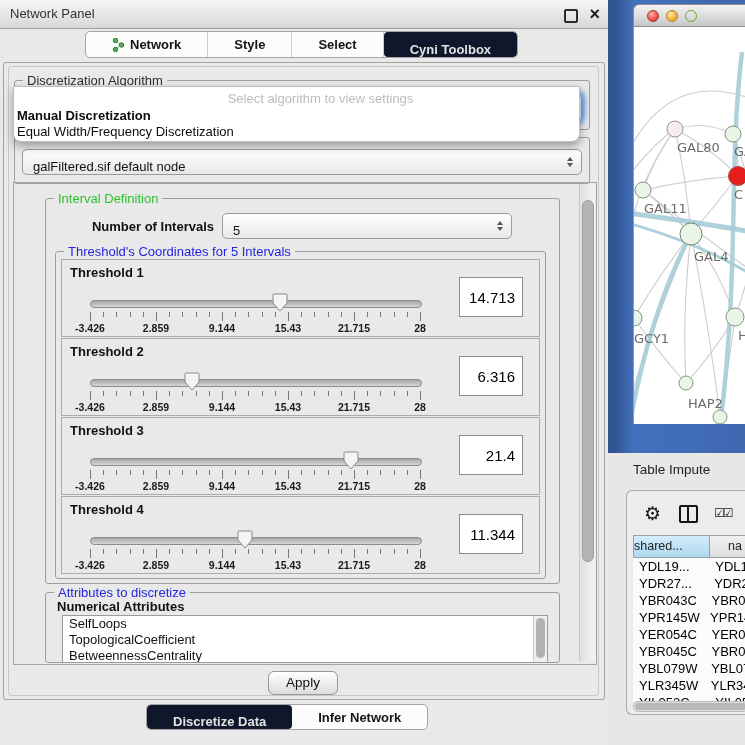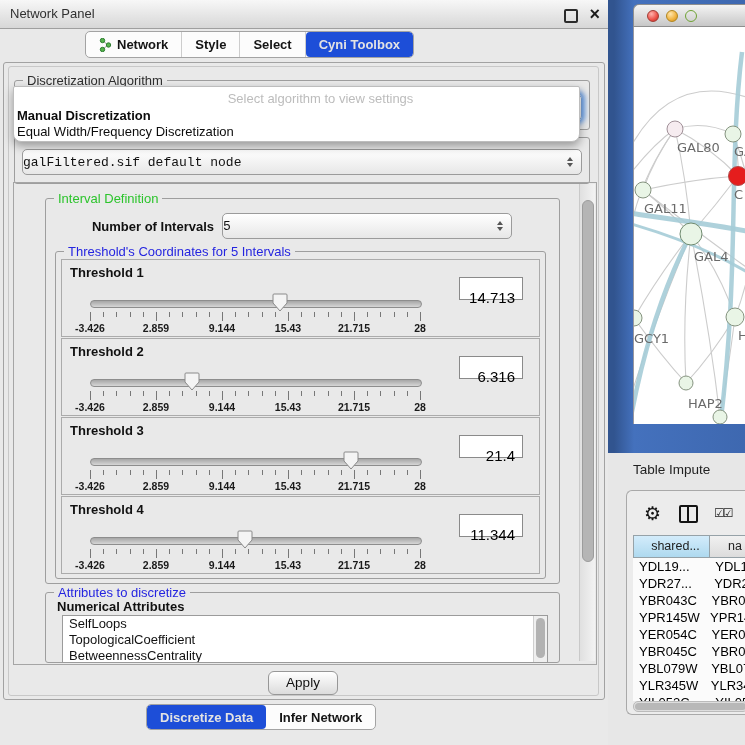--- a/index.html
+++ b/index.html
@@ -8,38 +8,38 @@
   
   .cp{position:absolute;left:0;top:0;width:608px;height:745px;background:#e9e9e9;}
   .cp-titlebar{position:absolute;left:0;top:0;width:100%;height:28px;
     background:linear-gradient(#f7f7f7,#d7d7d7);border-bottom:1px solid #9f9f9f;}
   .cp-title{position:absolute;left:10px;top:0;line-height:28px;font-size:13px;color:#303030;}
   .float-btn{position:absolute;right:30px;top:9px;width:10px;height:10px;border:2px solid #2b2b2b;border-radius:2px;}
   .close-btn{position:absolute;right:8px;top:2px;font-size:18px;font-weight:bold;color:#1c1c1c;line-height:24px;}
   
   .tabbar{position:absolute;display:flex;height:25px;border:1px solid #a3a3a3;border-radius:5px;
     background:#fcfcfc;overflow:hidden;}
-  .tab{display:flex;align-items:center;gap:5px;padding:0 13px;font-size:13px;font-weight:bold;
+  .tab{display:flex;align-items:center;gap:5px;padding:0 26px;font-size:13px;font-weight:bold;
     color:#141414;border-right:1px solid #cdcdcd;white-space:nowrap;}
   .tab:last-child{border-right:none;}
-  .tab.selected{background:#1d4ed8;color:#e3e3e3;border-radius:4px;border-right:none;}
+  .tab.selected{background:#0f172a;color:#e3e3e3;border-radius:4px;border-right:none;align-items:flex-end;}
   .tab-icon{display:inline-flex;}
   
   .outer-panel,.inner-panel{position:absolute;pointer-events:none;border-radius:3px;}
   .outer-panel{left:3px;top:62px;width:600px;height:636px;border:1px solid #a2a2a2;}
   .inner-panel{left:8px;top:66px;width:589px;height:628px;border:1px solid #c8c8c8;}
   
   .group{position:absolute;border:1px solid #9e9e9e;border-radius:3px;}
   .group-title{position:absolute;top:-8px;left:8px;background:#e9e9e9;padding:0 4px;font-size:13px;color:#2e2e2e;white-space:nowrap;}
   .group-title.green{color:#2cc42c;}
   .group-title.blue{color:#2525e0;}
   
   .combo{position:absolute;border:1px solid #9b9b9b;border-radius:5px;
-    background:linear-gradient(#ffffff,#e7e7e7);display:flex;align-items:center;
-    font-size:13px;color:#111;padding-left:0;box-sizing:border-box;font-family:Liberation Mono, monospace;}
+    background:linear-gradient(#ffffff,#e7e7e7);display:flex;align-items:flex-end;
+    font-size:13px;color:#111;padding-left:10px;box-sizing:border-box;}
   .combo .stepper{position:absolute;right:8px;top:50%;transform:translateY(-50%);display:flex;flex-direction:column;gap:2px;}
   .combo .stepper .up{width:0;height:0;border-left:3.5px solid transparent;border-right:3.5px solid transparent;border-bottom:4px solid #555;}
   .combo .stepper .down{width:0;height:0;border-left:3.5px solid transparent;border-right:3.5px solid transparent;border-top:4px solid #555;}
   .combo.glow{box-shadow:0 0 5px 2.5px rgba(90,150,230,.9);border-color:#79a3d9;}
   
   .popup{position:absolute;left:13px;top:86px;width:565px;height:54px;background:#fff;
     border:1px solid #bdbdbd;border-radius:2px 2px 8px 8px;box-shadow:0 4px 10px rgba(0,0,0,.35);z-index:40;}
   .popup-hint{position:absolute;left:0;top:4px;width:100%;text-align:center;font-size:13px;color:#bcbcbc;padding-left:24px;}
   .popup-opt{position:absolute;left:3px;font-size:13px;color:#0c0c0c;white-space:nowrap;}
   .popup-opt.bold{font-weight:bold;}
@@ -53,21 +53,21 @@
   
   .thr-row{position:absolute;left:61px;width:477px;height:76px;border:1px solid #ababab;background:#e9e9e9;}
   .thr-label{position:absolute;left:8px;top:5px;font-size:13px;font-weight:bold;color:#111;}
   .thr-track{position:absolute;left:28px;top:40px;width:330px;height:6px;border:1px solid #8d8d8d;border-radius:4px;
     background:linear-gradient(#a6a6a6,#d6d6d6);}
   .thr-ticks{position:absolute;left:28px;top:52px;width:330px;height:11px;}
   .thr-ticks i{position:absolute;width:1px;background:#777;top:0;}
   .thr-scale{position:absolute;left:28px;top:62px;width:330px;height:12px;}
   .thr-scale b{position:absolute;transform:translateX(-50%);font-size:10.5px;font-weight:bold;color:#1a1a1a;white-space:nowrap;}
   .thr-thumb{position:absolute;top:33px;width:16px;height:19px;}
-  .thr-value{position:absolute;left:397px;top:17px;width:64px;height:23px;background:#fff;border:1px solid #8a8a8a;
+  .thr-value{position:absolute;left:397px;top:17px;width:64px;height:40px;background:#fff;border:1px solid #8a8a8a;
     font-size:15px;color:#000;text-align:right;line-height:40px;padding-right:7px;box-sizing:border-box;}
   
   .attr-label{position:absolute;left:57px;top:599px;font-size:13px;font-weight:bold;color:#111;}
   .attr-list{position:absolute;left:62px;top:615px;width:484px;height:46px;background:#fff;border:1px solid #9b9b9b;overflow:hidden;}
   .attr-item{font-size:13px;color:#111;line-height:16px;padding-left:6px;white-space:nowrap;}
   .attr-sb{position:absolute;right:0;top:0;width:13px;height:100%;background:#efefef;border-left:1px solid #cfcfcf;}
   .attr-sb i{position:absolute;left:1.5px;top:2px;width:9px;height:40px;background:#b2b2b2;border-radius:5px;display:block;}
   
   .apply-btn{position:absolute;left:268px;top:671px;width:68px;height:22px;border:1px solid #979797;border-radius:6px;
     background:linear-gradient(#ffffff,#dcdcdc);font-size:13.5px;color:#111;text-align:center;line-height:21px;}
@@ -85,21 +85,21 @@
   
   .table-region{position:absolute;left:608px;top:453px;width:137px;height:292px;background:#e7e7e7;}
   .tp-title{position:absolute;left:25px;top:9px;font-size:13.5px;color:#222;}
   .tp-card{position:absolute;left:18px;top:37px;width:125px;height:223px;background:#ececec;
     border:1px solid #a9a9a9;border-right:none;border-radius:6px 0 0 6px;}
   .gear{position:absolute;left:17px;top:11px;font-size:19px;color:#141414;}
   .split-icon{position:absolute;left:52px;top:14px;width:15px;height:14px;border:2px solid #141414;border-radius:2px;}
   .split-icon::after{content:"";position:absolute;left:6px;top:0;width:2px;height:14px;background:#141414;}
   .checks{position:absolute;left:87px;top:15px;font-size:12px;color:#222;letter-spacing:-2px;}
   .tbl-head{position:absolute;left:6px;top:44px;display:flex;height:23px;}
-  .th{box-sizing:border-box;border:1px solid #96a2a8;font-size:12.5px;color:#222;text-align:center;line-height:21px;overflow:hidden;white-space:nowrap;padding-left:8px;}
+  .th{box-sizing:border-box;border:1px solid #96a2a8;font-size:12.5px;color:#222;text-align:left;line-height:21px;overflow:hidden;white-space:nowrap;}
   .th.sel{background:linear-gradient(#d3ecfb,#aed9ef);}
   .th.norm{background:linear-gradient(#f1f1f1,#dcdcdc);border-left:none;text-align:left;padding-left:18px;}
   .tbl-body{position:absolute;left:6px;top:67px;width:131px;height:143px;background:#fbfbfb;overflow:hidden;}
   .tr{display:flex;height:17px;}
   .td{font-size:13px;color:#000;line-height:17px;white-space:nowrap;overflow:hidden;}
   .td.c1{width:77px;padding-left:6px;box-sizing:border-box;}
   .td.c2{padding-left:8px;}
   .h-scrollbar{position:absolute;left:6px;top:210px;width:115px;height:11px;background:#dedede;border:1px solid #bbb;border-radius:5px;box-sizing:border-box;}
   .h-scrollbar i{position:absolute;left:1px;top:1px;width:111px;height:7px;background:#b8b8b8;border-radius:4px;display:block;}
 </style>

